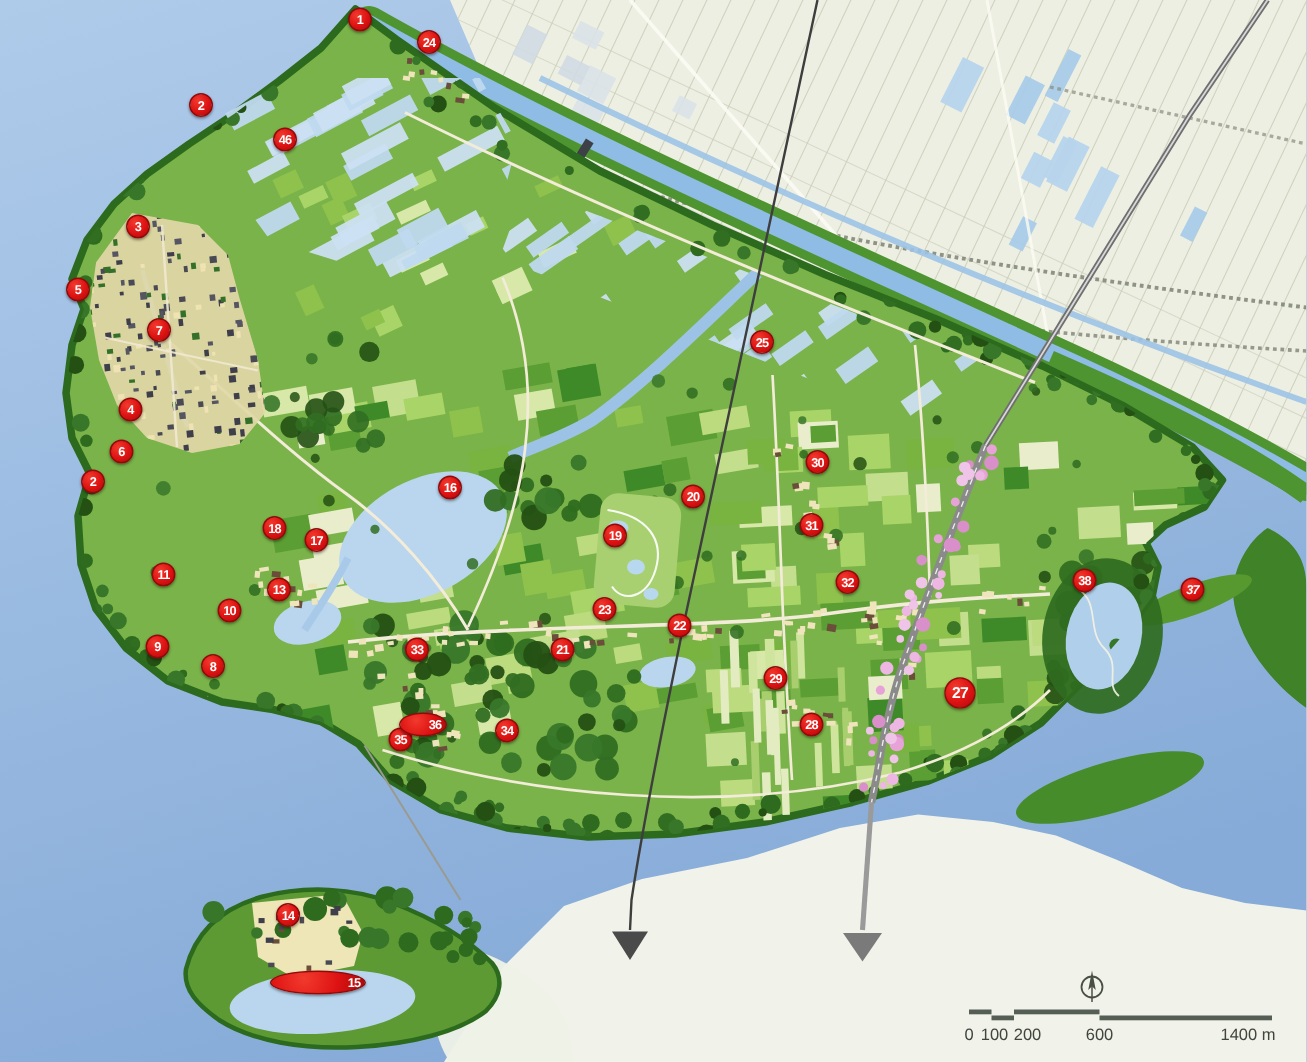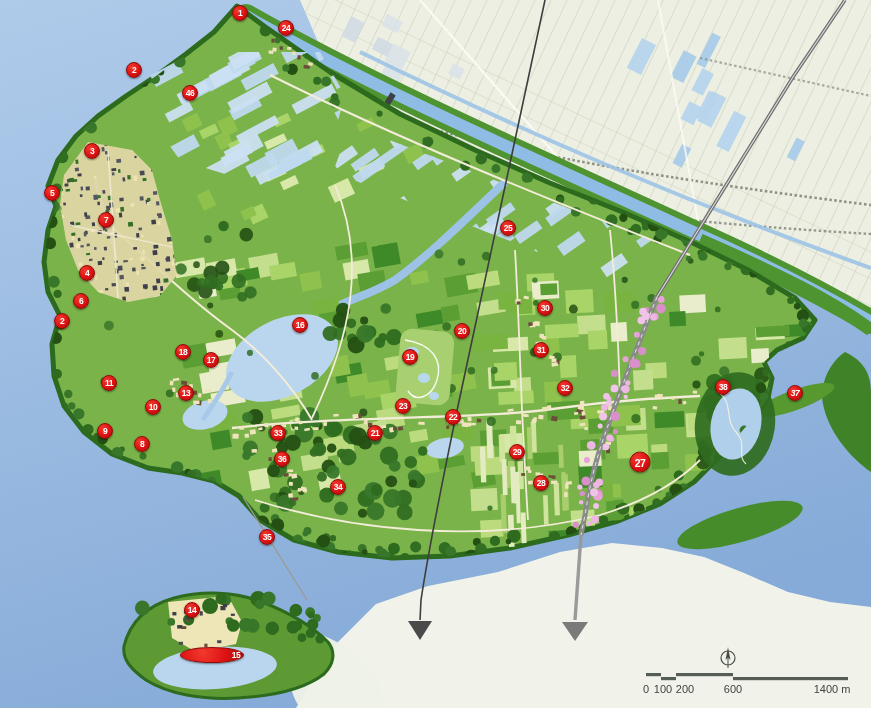--- a/index.html
+++ b/index.html
@@ -1305,18 +1305,18 @@
       <div class="marker" style="left: 508px; top: 228px;">25</div>
       <div class="marker" style="left: 190px; top: 93px;">46</div>
       <div class="marker marker-lg" style="left: 604px; top: 462px; margin-left: 36px;">27</div>
       <div class="marker" style="left: 541px; top: 483px;">28</div>
       <div class="marker" style="left: 517px; top: 428px; margin-top: 24px;">29</div>
       <div class="marker" style="left: 545px; top: 308px;">30</div>
       <div class="marker" style="left: 541px; top: 350px;">31</div>
       <div class="marker" style="left: 565px; top: 388px;">32</div>
       <div class="marker" style="left: 278px; top: 433px;">33</div>
       <div class="marker" style="left: 338px; top: 487px;">34</div>
-      <div class="marker" style="left: 267px; top: 493px; margin-top: 44px;">35</div>
-      <div class="marker" style="left: 282px; top: 459px;">36</div>
+      <div class="marker" style="left: 267px; top: 493px;">35</div>
+      <div class="marker" style="left: 282px; top: 483px; padding-left: 16px;">36</div>
       <div class="marker" style="left: 795px; top: 393px; font-style: italic;">37</div>
       <div class="marker" style="left: 723px; top: 387px;">38</div>
     </div>
 </div>
 
 </body></html>

